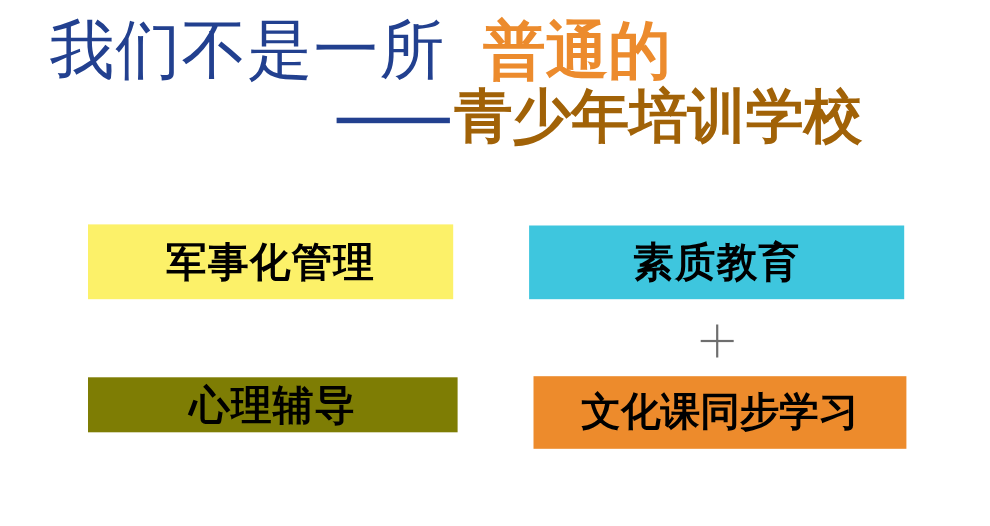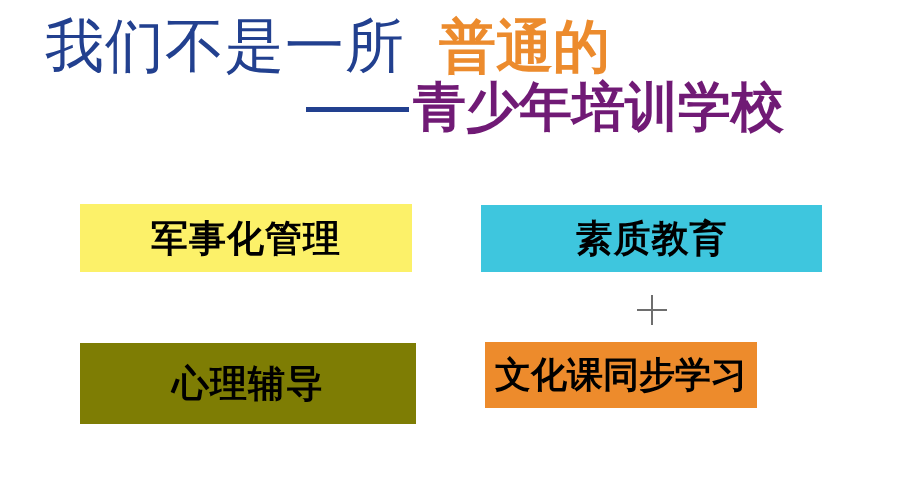--- a/index.html
+++ b/index.html
@@ -65,21 +65,21 @@
     width: 103px;
     height: 5px;
     background: #22408f;
     margin-right: 4px;
     margin-top: 6px;
   }
   .hl-sub {
     font-size: 53px;
     line-height: 1;
     font-weight: 700;
-    color: #701a75;
+    color: #a16207;
     letter-spacing: 0px;
     font-family: "DejaVu Sans", "Liberation Sans", sans-serif;
   }
 
   
   .feature-box {
     position: absolute;
     display: flex;
     align-items: center;
     justify-content: center;
@@ -106,27 +106,27 @@
     left: 481px;
     top: 205px;
     width: 341px;
     height: 67px;
     background: #3ec6de;
   }
   #box-psych {
     left: 80px;
     top: 343px;
     width: 336px;
-    height: 81px;
+    height: 50px;
     background: #7e7d04;
   }
   #box-academic {
     left: 485px;
     top: 342px;
-    width: 272px;
+    width: 339px;
     height: 66px;
     background: #ed8b2c;
   }
   #box-academic .fb-label,
   #box-quality .fb-label,
   #box-psych .fb-label,
   #box-military .fb-label {
     font-size: 37px;
   }
   #box-academic .fb-label {

